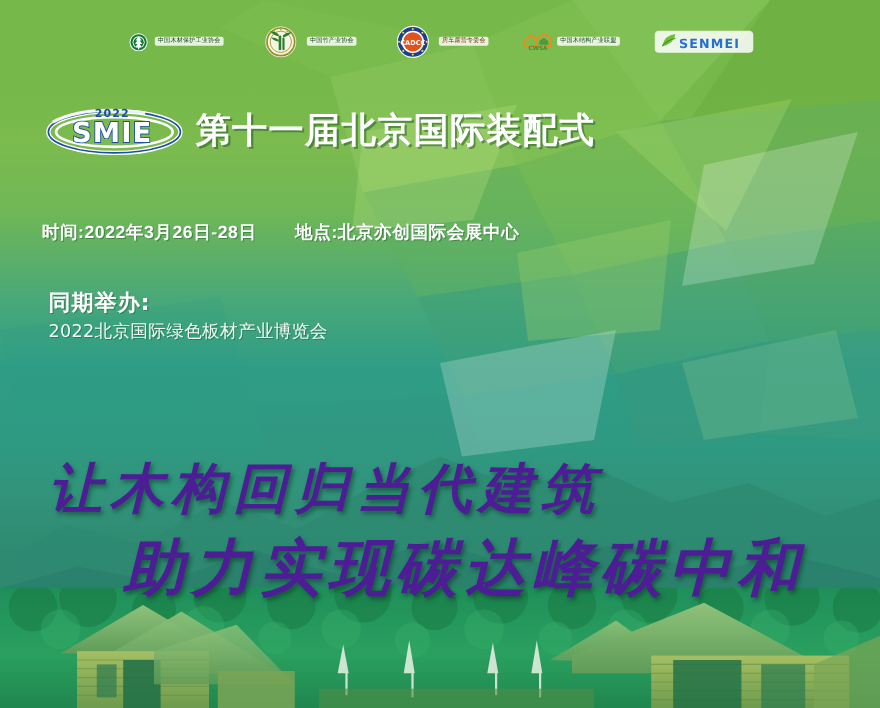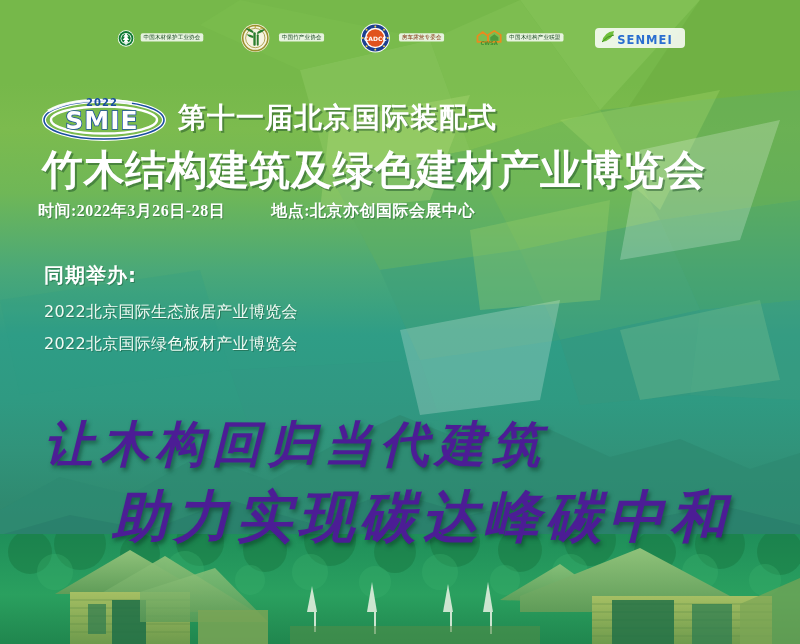--- a/index.html
+++ b/index.html
@@ -109,62 +109,62 @@
     display: flex;
     align-items: center;
     gap: 10px;
     height: 52px;
   }
   .smie-logo { flex: 0 0 auto; }
   .title-line {
     font-family: "DejaVu Sans", "Liberation Sans", sans-serif;
     font-weight: bold;
     color: #ffffff;
-    font-size: 28px;
+    font-size: 32px;
     line-height: 1;
     letter-spacing: 1px;
     text-shadow: 2px 2px 0 rgba(22,70,35,.45);
     white-space: nowrap;
   }
   .title-line.second {
     margin-top: 6px;
     padding-left: 2px;
     font-size: 41px;
     letter-spacing: 0.5px;
   }
 
   
   .meta-row {
     position: absolute;
     top: 201px;
     left: 38px;
     display: flex;
-    gap: 46px;
+    gap: 35px;
     color: #ffffff;
     font-size: 16px;
     font-weight: bold;
     letter-spacing: .5px;
     text-shadow: 1px 1px 0 rgba(22,70,35,.4);
-    font-family: Liberation Serif, serif;
+    font-family: Liberation Sans, sans-serif;
   }
 
   
   .concurrent {
     position: absolute;
     top: 262px;
     left: 44px;
     color: #ffffff;
     font-family: "DejaVu Sans", "Liberation Sans", sans-serif;
     text-shadow: 1px 1px 0 rgba(20,70,40,.4);
   }
   .concurrent-title {
     font-size: 20px;
     font-weight: bold;
     letter-spacing: 1px;
-    margin-bottom: 14px;
+    margin-bottom: 3px;
   }
   .concurrent-item {
     font-size: 16px;
     line-height: 1.1;
     margin-bottom: 14px;
     letter-spacing: .3px;
     color: #f2fbf5;
   }
 
   
@@ -418,31 +418,29 @@
       <svg class="smie-logo" width="128" height="50" viewBox="0 0 128 50">
         <ellipse cx="64" cy="27" rx="60" ry="19" fill="none" stroke="#ffffff" stroke-width="4"></ellipse>
         <ellipse cx="64" cy="27" rx="60" ry="19" fill="none" stroke="#1b4fa0" stroke-width="1.6"></ellipse>
         <ellipse cx="64" cy="27" rx="53" ry="13.5" fill="none" stroke="#ffffff" stroke-width="2.4"></ellipse>
         <path d="M8 18 q30 -16 84 -8" stroke="#ffffff" stroke-width="3" fill="none" opacity="0.9"></path>
         <text x="62" y="13" font-family="DejaVu Sans, sans-serif" font-size="10" font-weight="bold" fill="#1b4fa0" text-anchor="middle" letter-spacing="1">2022</text>
         <text x="62" y="36" font-family="DejaVu Sans, sans-serif" font-size="25" font-weight="bold" fill="#ffffff" stroke="#1b4fa0" stroke-width="1.6" paint-order="stroke" text-anchor="middle" letter-spacing="1">SMIE</text>
       </svg>
       <div class="title-line">第十一届北京国际装配式</div>
     </div>
-    <div class="title-line second">竹木结构建筑及绿色建材产业博览会</div>
   </div>
 
   <div class="meta-row">
     <span>时间:2022年3月26日-28日</span>
     <span>地点:北京亦创国际会展中心</span>
   </div>
 
   <div class="concurrent">
     <div class="concurrent-title">同期举办:</div>
-    <div class="concurrent-item">2022北京国际生态旅居产业博览会</div>
     <div class="concurrent-item">2022北京国际绿色板材产业博览会</div>
   </div>
 
   <div class="slogan">
     <div class="slogan-line1">让木构回归当代建筑</div>
     <div class="slogan-line2">助力实现碳达峰碳中和</div>
   </div>
 
 </div>
 

